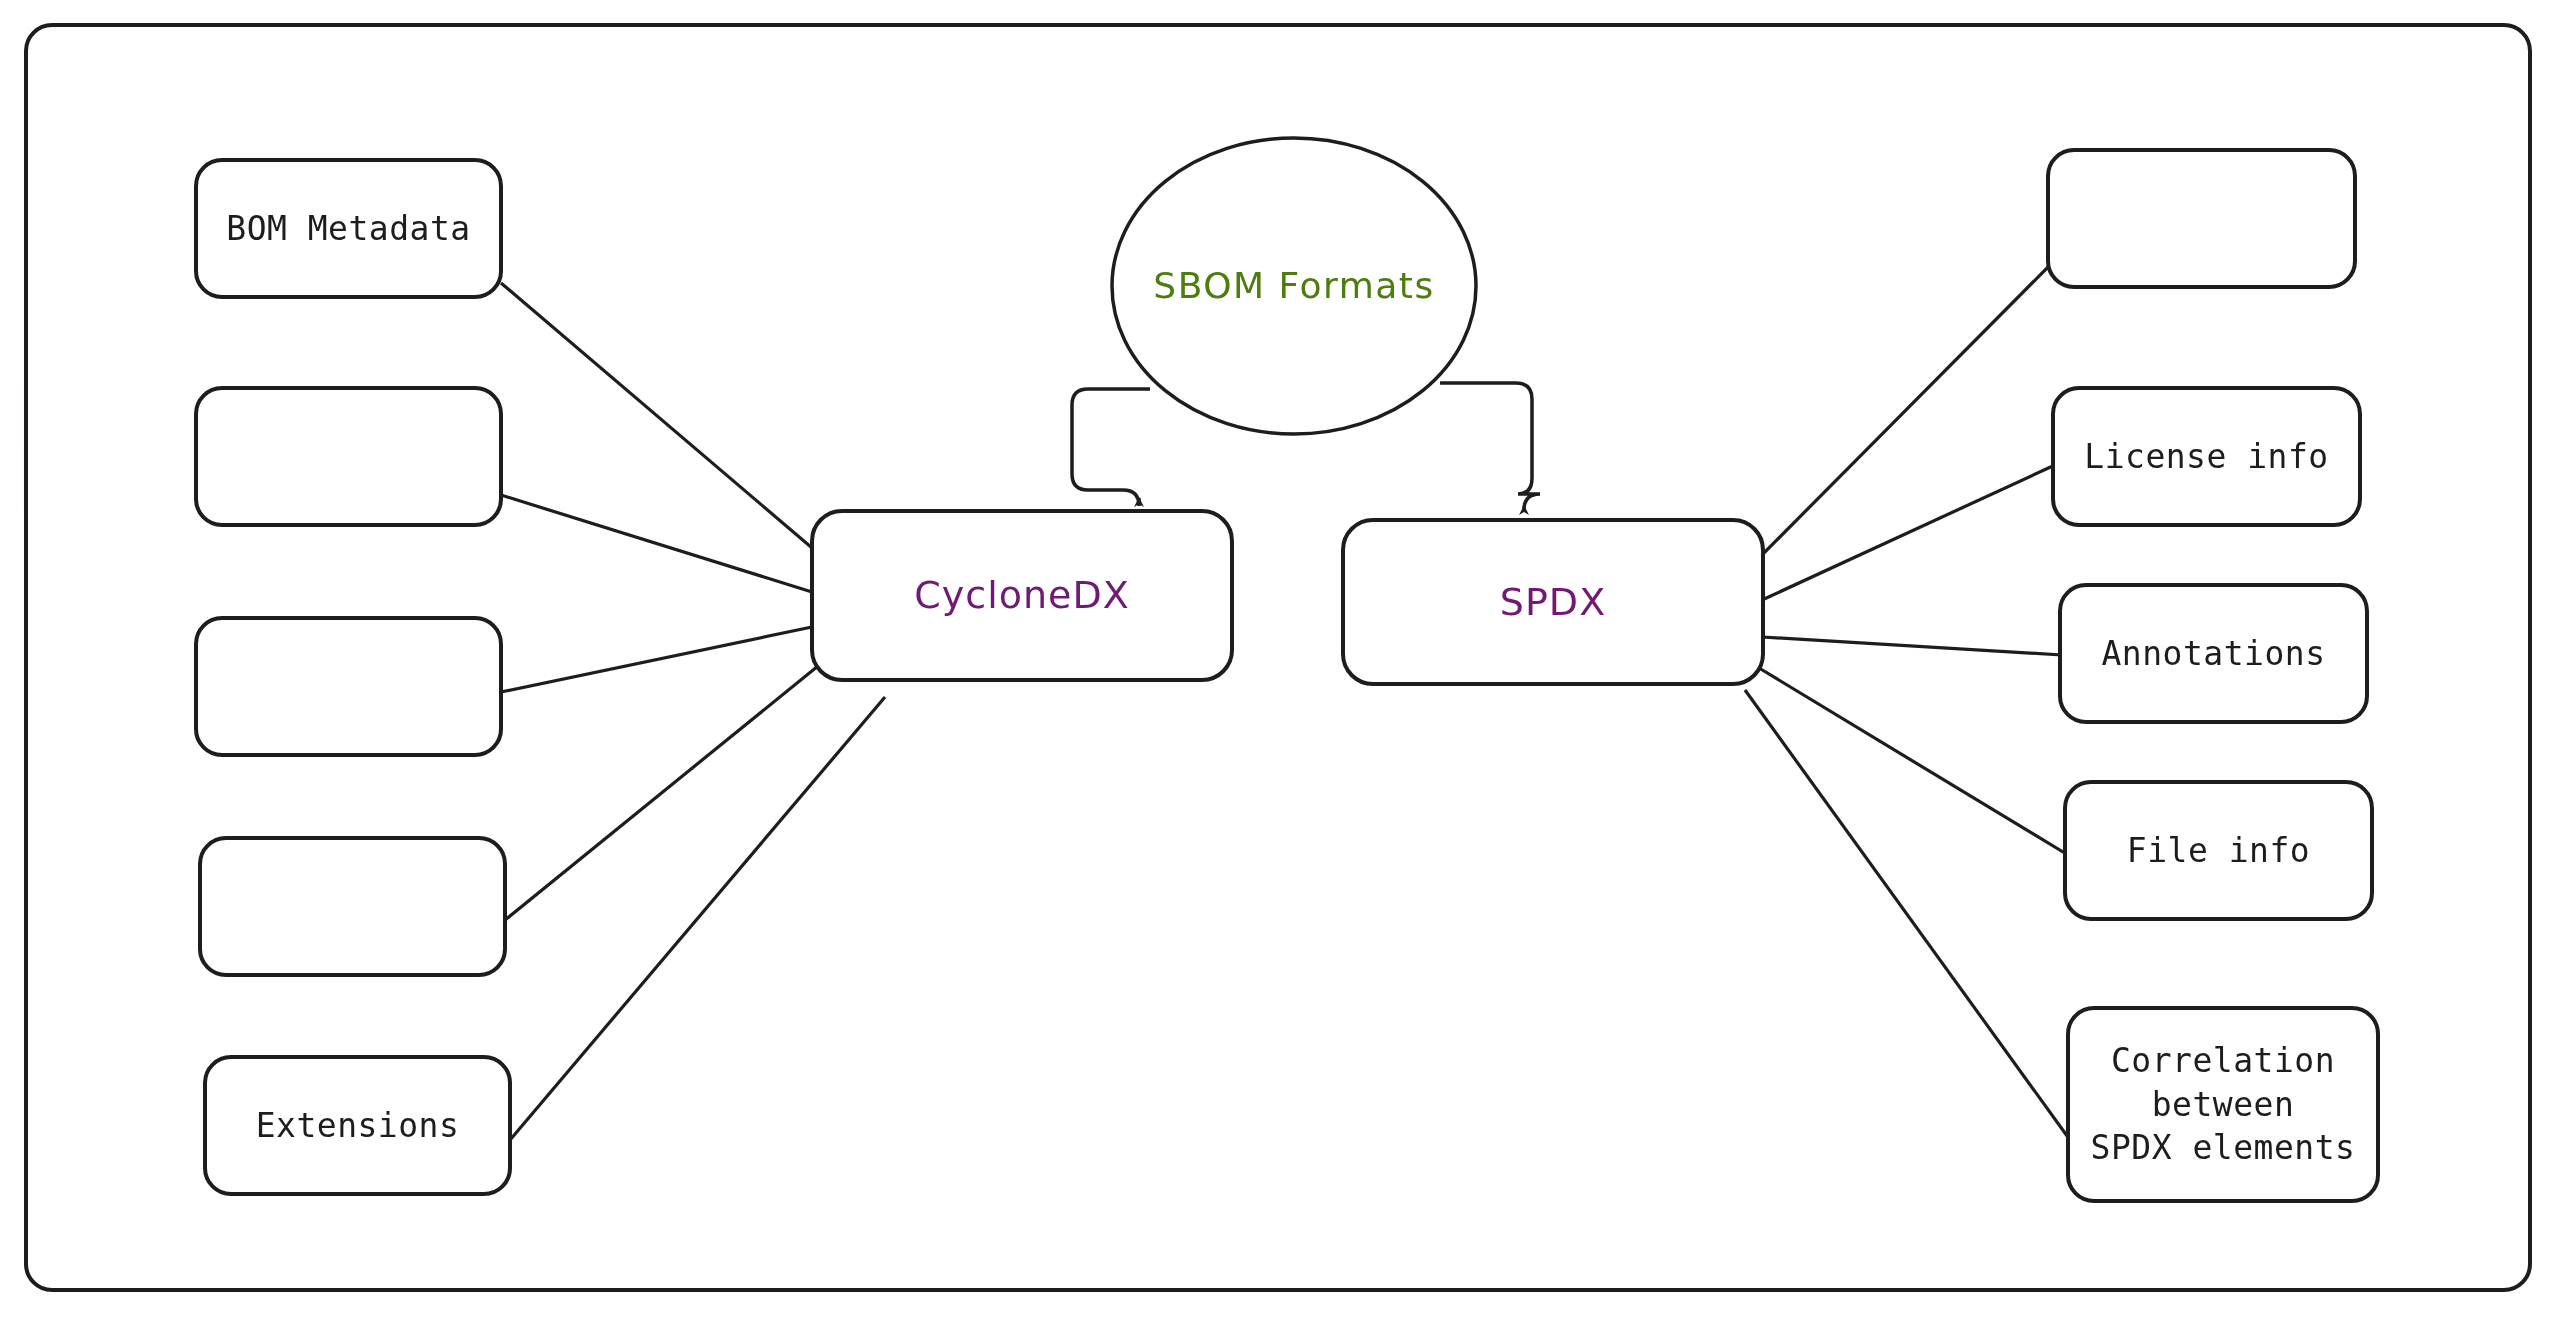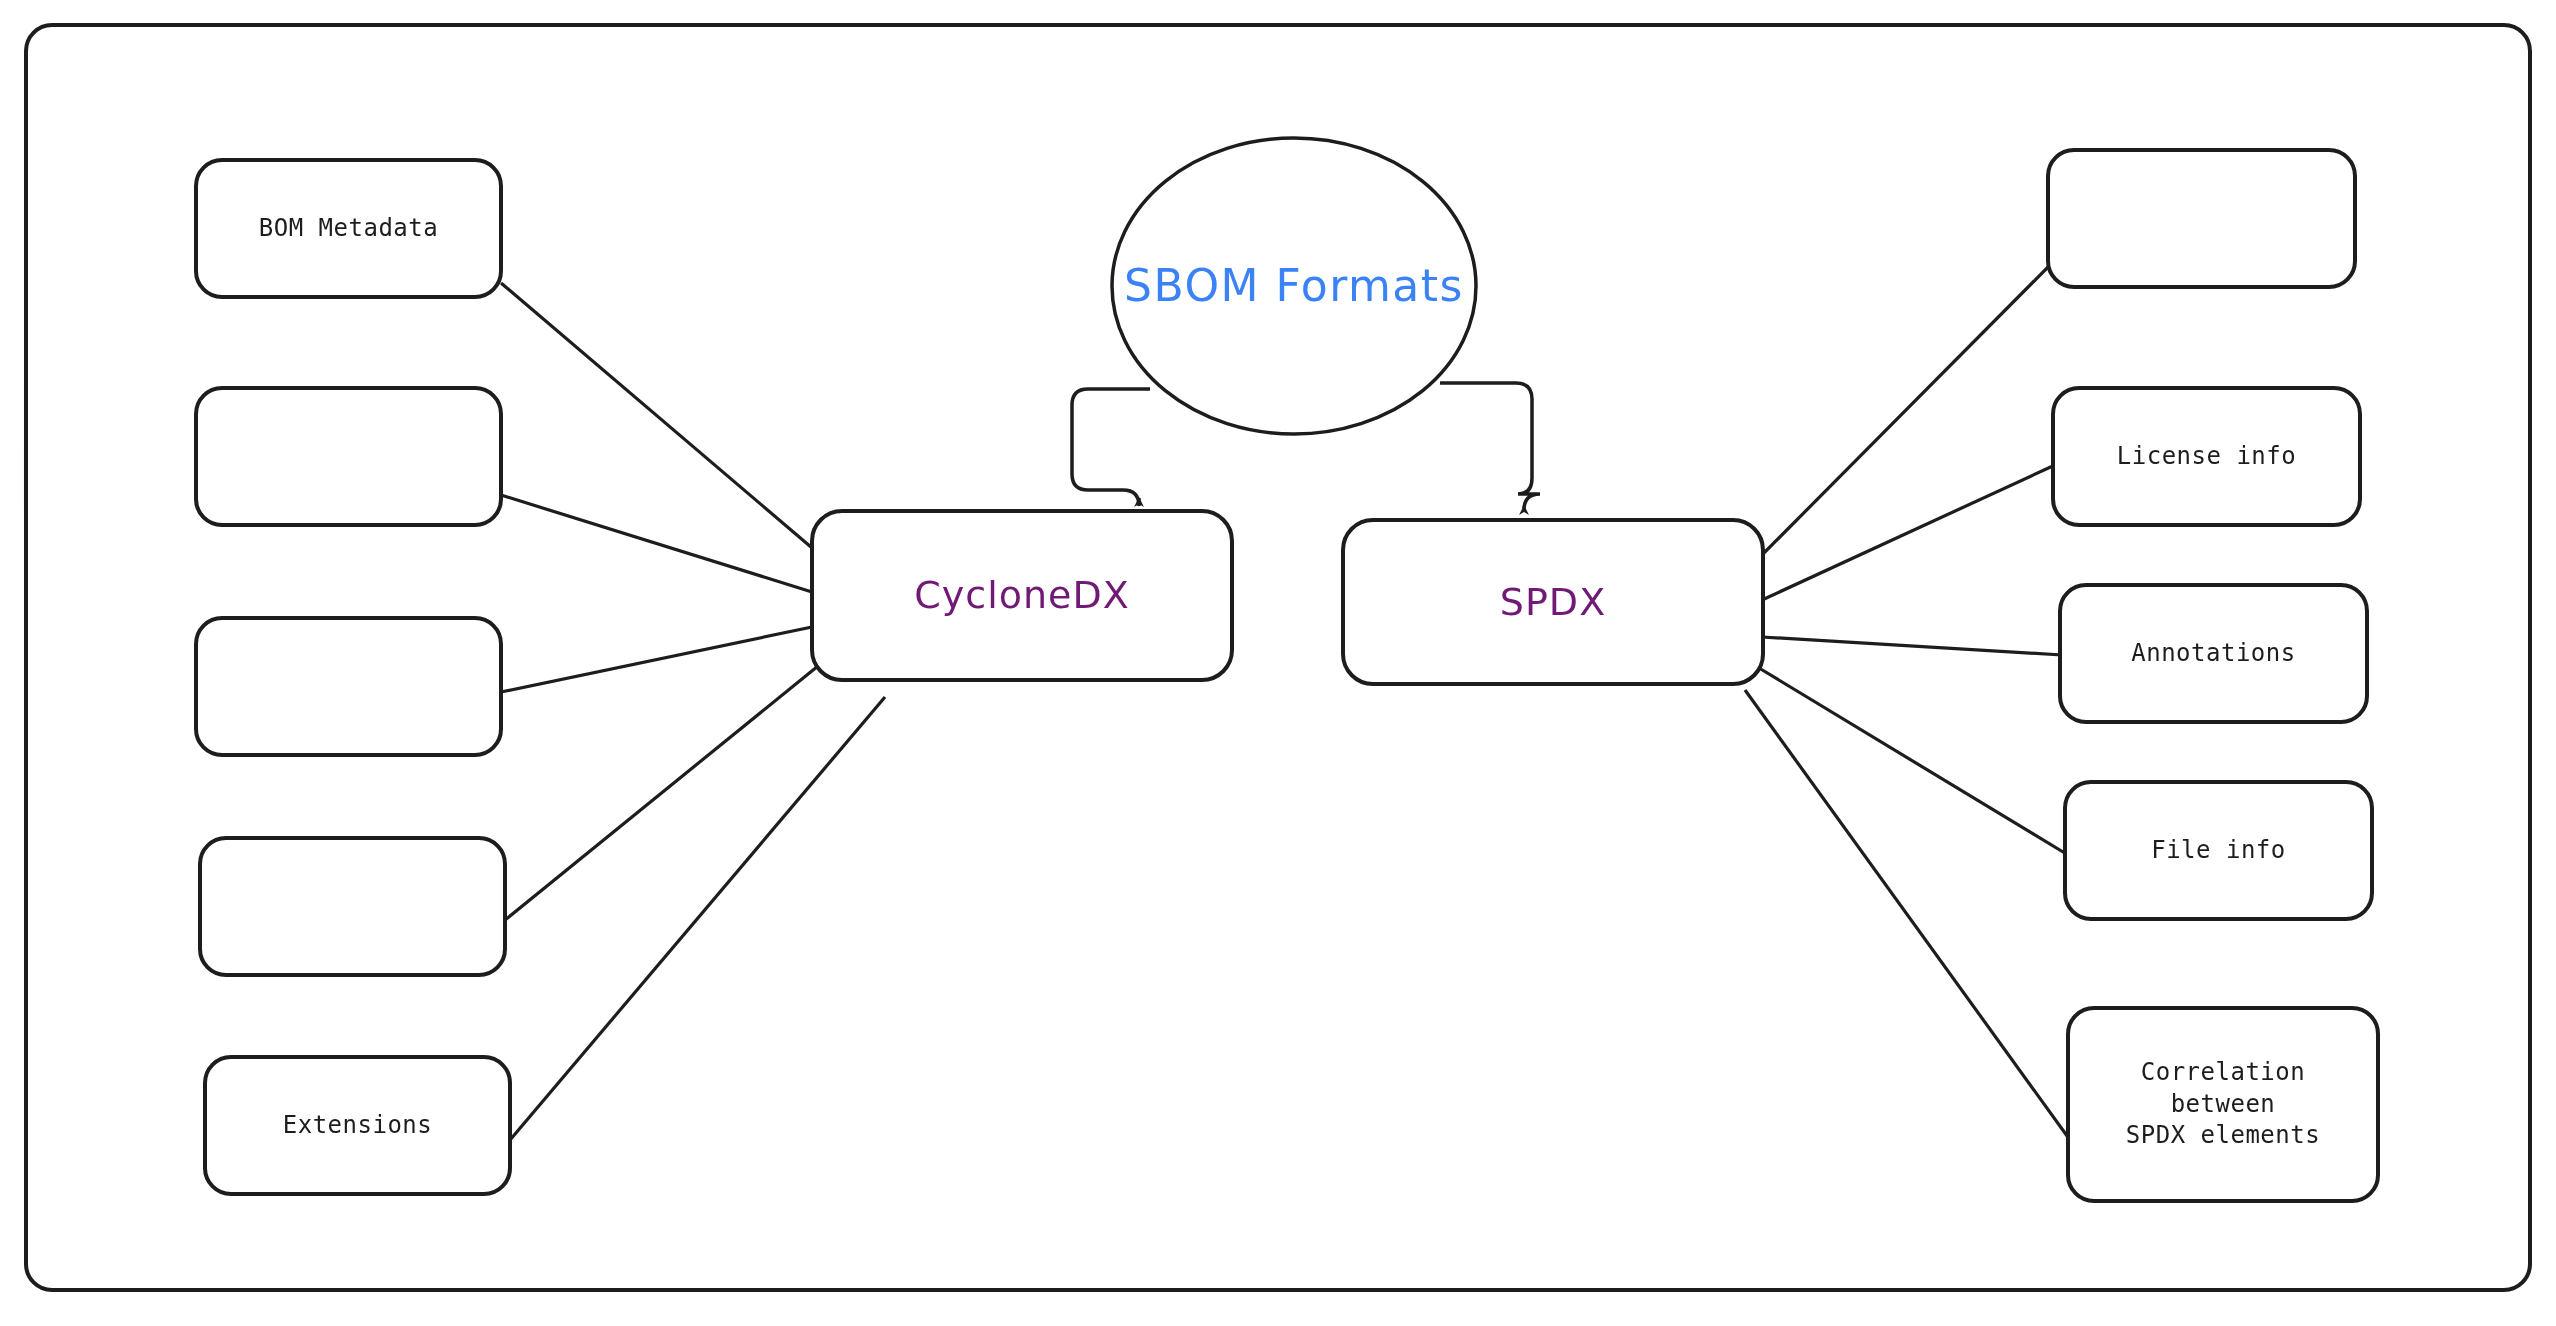--- a/index.html
+++ b/index.html
@@ -27,28 +27,28 @@
     display: flex;
     align-items: center;
     justify-content: center;
     text-align: center;
     pointer-events: none;
     white-space: pre-line;
     line-height: 1.32;
   }
   .leaf-label {
     font-family: "DejaVu Sans Mono", "Liberation Mono", monospace;
-    font-size: 24px;
+    font-size: 33px;
     color: #1d1d1d;
     letter-spacing: 0.5px;
   }
   .root-label {
     font-family: "DejaVu Sans", "Liberation Sans", sans-serif;
-    font-size: 44px;
-    color: #3b82f6;
+    font-size: 36px;
+    color: #4d7c0f;
     letter-spacing: 1.5px;
   }
   .format-label {
     font-family: "DejaVu Sans", "Liberation Sans", sans-serif;
     font-size: 38px;
     color: #701a75;
     letter-spacing: 1px;
   }
 </style>
 </head>

